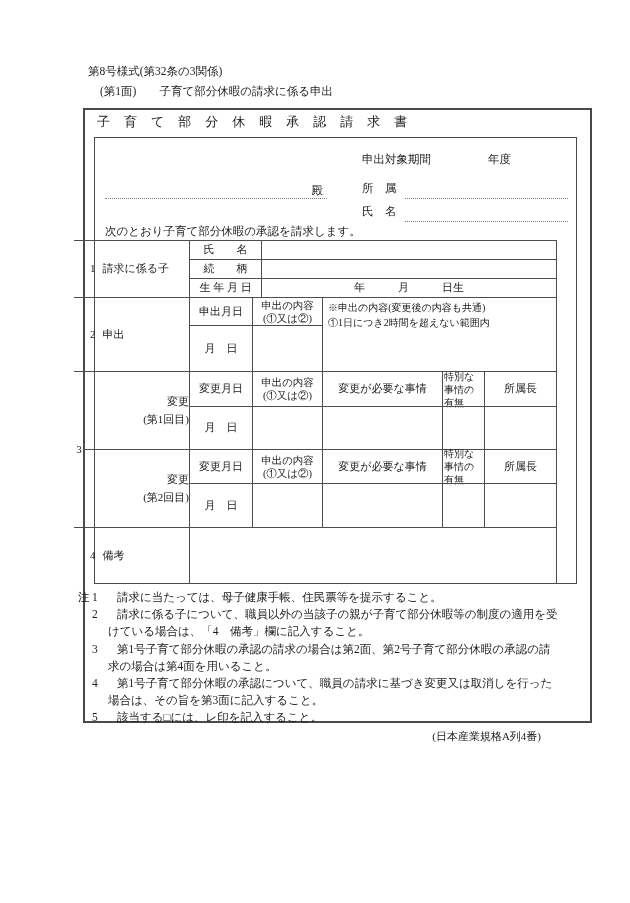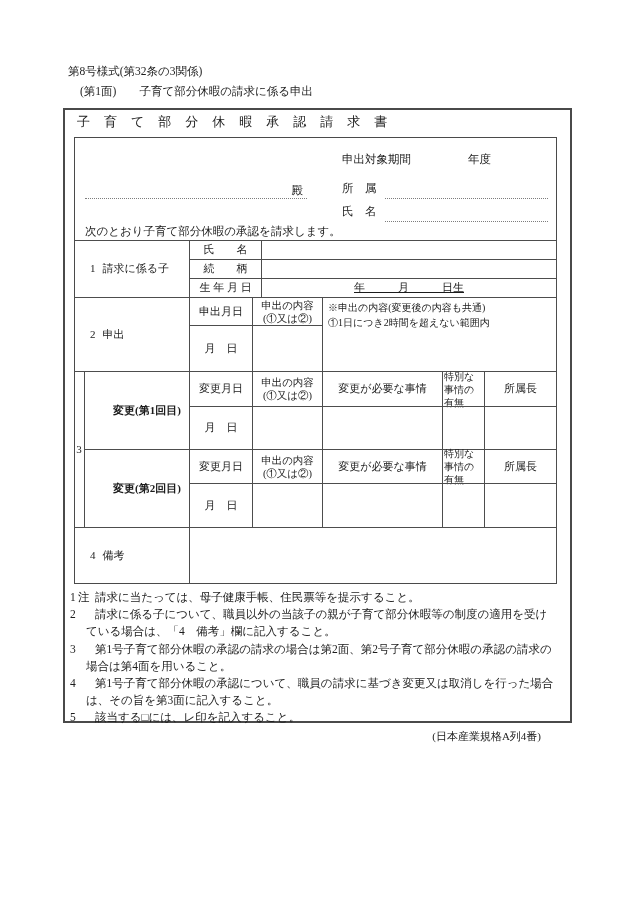--- a/index.html
+++ b/index.html
@@ -1,46 +1,46 @@
 <!DOCTYPE html>
 <html><head>
 <meta charset="utf-8">
 <style>
   * { box-sizing: border-box; }
   html,body { margin:0; padding:0; background:#ffffff; }
   .page {
     position:relative; width:630px; height:903px; background:#ffffff;
     font-family:"Liberation Serif","DejaVu Serif",serif; color:#1c1c1c;
   }
-  .abs { position:absolute; }
+  .abs { position:absolute;margin-left:20px; }
   .t115 { font-size:11.5px; line-height:1.3; }
   .outer-box { border:2px solid #4a4a4a; }
   .inner-box { border:1px solid #4a4a4a; }
   .title {
     text-align:left; font-size:13px; letter-spacing:14px; padding-left:14px;
     white-space:nowrap; color:#222;
   }
   .cell {
     position:absolute; border-top:1px solid #4d4d4d; border-right:1px solid #4d4d4d;
     display:flex; align-items:center; justify-content:center;
     font-size:11px; line-height:1.25; text-align:center;
   }
   .cell.lbl { justify-content:flex-start; text-align:left; padding-left:16px; }
-  .cell.blocklbl { flex-direction:row; align-items:center; padding-left:20px; justify-content:center; line-height:1.55;font-weight:bold; }
+  .cell.blocklbl { flex-direction:column; align-items:flex-end; padding-left:20px; justify-content:center; line-height:1.55; }
   .cell.freetext {
     display:block; text-align:left; padding:3px 4px 0 5px; font-size:10px; line-height:14.5px;
   }
   .cell.small2 { flex-direction:column; font-size:10.5px; line-height:13px; }
   .cell.narrowwrap { font-size:10px; line-height:13px; padding:0 1px; text-align:left; }
   .numgap { margin-left:7px; }
   .dotline { position:absolute; border-bottom:1px dotted #7d7d7d; }
   .addressee-line { display:flex; align-items:flex-end; justify-content:flex-end; padding-right:4px; font-size:11.5px; }
   .notes { position:absolute; left:78px; top:589px; width:481px; font-size:11.5px; line-height:17.2px; }
   .notes-label { position:absolute; left:0; top:0; }
-  .note { padding-left:8px; text-indent:-8px; }
+  .note { margin-left:22px; padding-left:8px; text-indent:-8px; }
   .note-num { display:inline-block; width:17px; }
   .jis { position:absolute; left:284px; top:729px; width:257px; text-align:right; font-size:11px; }
 </style>
 </head>
 <body>
 
 <div class="page">
 
   <div class="abs t115" style="left:68px; top:64px;">第8号様式(第32条の3関係)</div>
   <div class="abs t115" style="left:80px; top:84px;">(第1面)　　子育て部分休暇の請求に係る申出</div>
@@ -68,21 +68,21 @@
 
   <div class="cell lbl" style="left:74px; top:240px; width:116px; height:57px;">
     <span>1</span>
     <span class="numgap">請求に係る子</span>
   </div>
   <div class="cell" style="left:190px; top:240px; width:72px; height:19px;">氏　　名</div>
   <div class="cell" style="left:262px; top:240px; width:295px; height:19px;"></div>
   <div class="cell" style="left:190px; top:259px; width:72px; height:19px;">続　　柄</div>
   <div class="cell" style="left:262px; top:259px; width:295px; height:19px;"></div>
   <div class="cell" style="left:190px; top:278px; width:72px; height:19px;">生 年 月 日</div>
-  <div class="cell" style="left:262px; top:278px; width:295px; height:19px;text-decoration:underline;">年　　　月　　　日生</div>
+  <div class="cell" style="left:262px; top:278px; width:295px; height:19px;">年　　　月　　　日生</div>
 
   <div class="cell lbl" style="left:74px; top:297px; width:116px; height:74px;">
     <span>2</span>
     <span class="numgap">申出</span>
   </div>
   <div class="cell" style="left:190px; top:297px; width:63px; height:28px;">申出月日</div>
   <div class="cell small2" style="left:253px; top:297px; width:70px; height:28px;">
     <span>申出の内容</span>
     <span>(①又は②)</span>
   </div>

